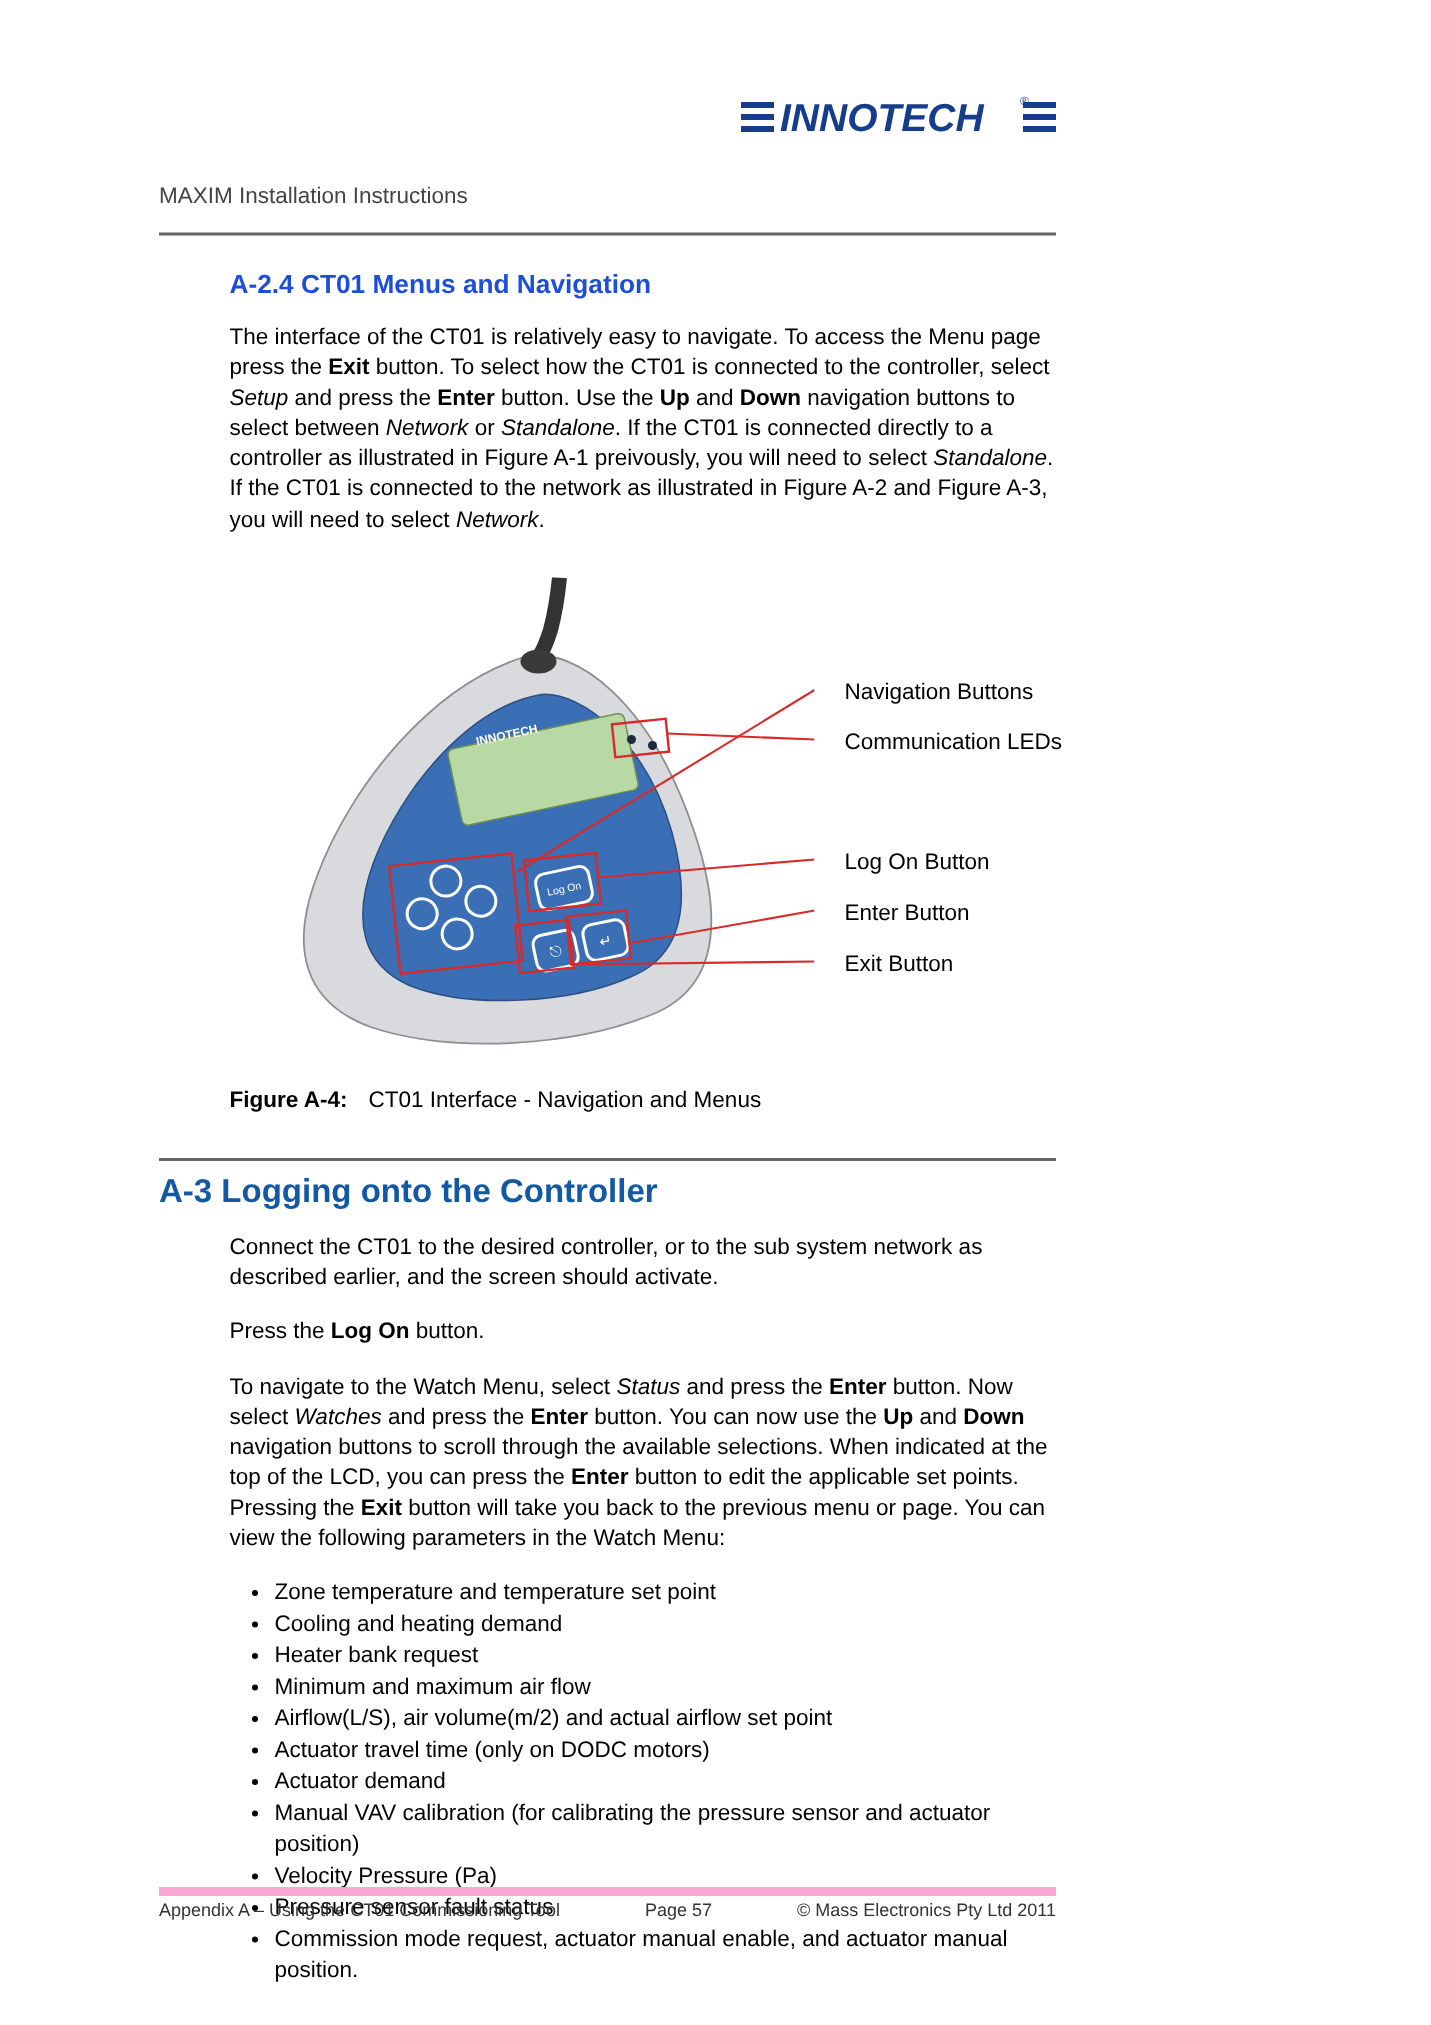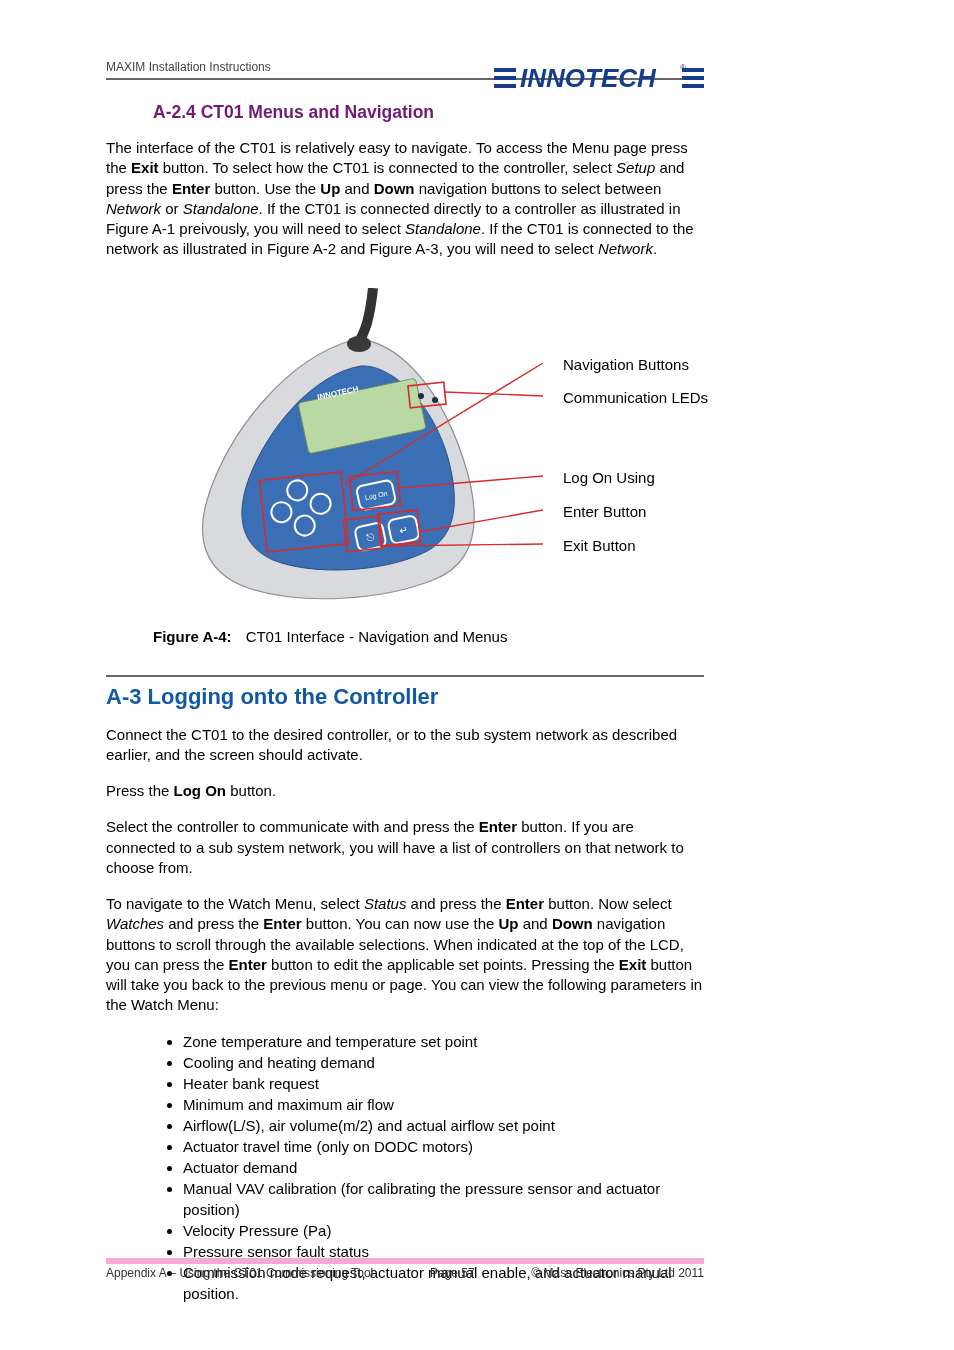--- a/index.html
+++ b/index.html
@@ -19,32 +19,34 @@
     height: 1350px;
     padding: 60px 106px 40px 106px;
     position: relative;
   }
   .logo {
     position: absolute;
     top: 60px;
     right: 106px;
   }
   .doc-header {
-    font-size: 12px;
+    font-size: 15px;
     color: #444;
-    padding-bottom: 4px;
+    margin-top: 62px;
+    padding-bottom: 16px;
     border-bottom: 2px solid #666;
   }
   .section-heading-minor {
-    color: #701a75;
+    color: #1d4ed8;
     font-weight: bold;
     font-size: 17.5px;
     margin: 22px 0 4px 47px;
   }
   .body-indent {
+    margin-left: 47px;
     font-size: 15px;
     line-height: 1.35;
   }
   .body-indent b { font-weight: bold; }
   .body-indent i { font-style: italic; }
   .figure-wrap {
     margin: 28px 0 10px 47px;
     position: relative;
     height: 330px;
   }
@@ -196,42 +198,39 @@
         <line x1="162" y1="196" x2="360" y2="75"></line>
         <line x1="262" y1="104" x2="360" y2="108"></line>
         <line x1="216" y1="200" x2="360" y2="188"></line>
         <line x1="236" y1="244" x2="360" y2="222"></line>
         <line x1="198" y1="258" x2="360" y2="256"></line>
       </g>
     </svg>
     <div class="labels">
       <div class="label-row" style="top:68px">Navigation Buttons</div>
       <div class="label-row" style="top:101px">Communication LEDs</div>
-      <div class="label-row" style="top:181px">Log On Using</div>
+      <div class="label-row" style="top:181px">Log On Button</div>
       <div class="label-row" style="top:215px">Enter Button</div>
       <div class="label-row" style="top:249px">Exit Button</div>
     </div>
   </div>
 
   <div class="figure-caption">
     <span class="fig-id">Figure A-4:</span><span>CT01 Interface - Navigation and Menus</span>
   </div>
 
   <div class="section-rule-top"></div>
   <div class="section-heading-major">A-3  Logging onto the Controller</div>
 
   <p class="body-indent">Connect the CT01 to the desired controller, or to the sub system network as described earlier, and the screen should activate.</p>
 
   <p class="body-indent p-gap">
     <span>Press the </span><b>Log On</b><span> button.</span>
   </p>
 
-  <p class="body-indent p-gap">
-    <span>Select the controller to communicate with and press the </span><b>Enter</b><span> button.  If you are connected to a sub system network, you will have a list of controllers on that network to choose from.</span>
-  </p>
 
   <p class="body-indent p-gap">
     <span>To navigate to the Watch Menu, select </span><i>Status</i><span> and press the </span><b>Enter</b><span> button.  Now select </span><i>Watches</i><span> and press the </span><b>Enter</b><span> button.  You can now use the </span><b>Up</b><span> and </span><b>Down</b><span> navigation buttons to scroll through the available selections.  When indicated at the top of the LCD, you can press the </span><b>Enter</b><span> button to edit the applicable set points.  Pressing the </span><b>Exit</b><span> button will take you back to the previous menu or page.  You can view the following parameters in the Watch Menu:</span>
   </p>
 
   <ul class="watch-list">
     <li>Zone temperature and temperature set point</li>
     <li>Cooling and heating demand</li>
     <li>Heater bank request</li>
     <li>Minimum and maximum air flow</li>

